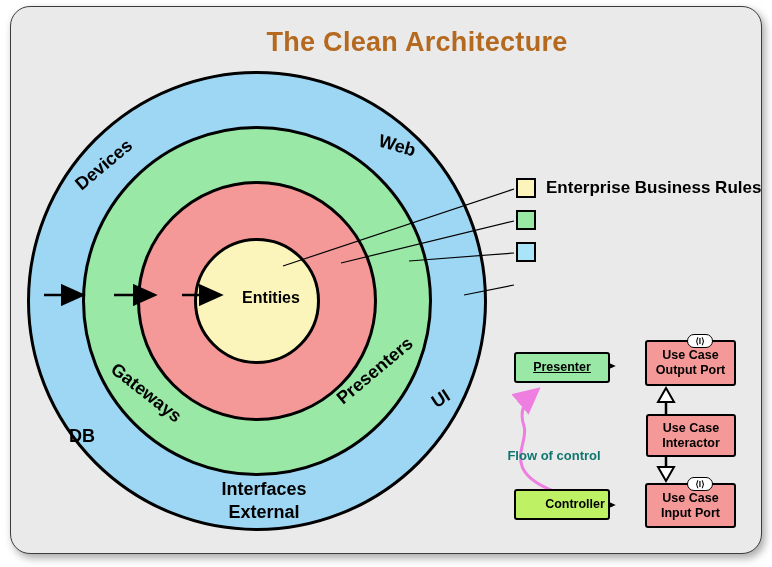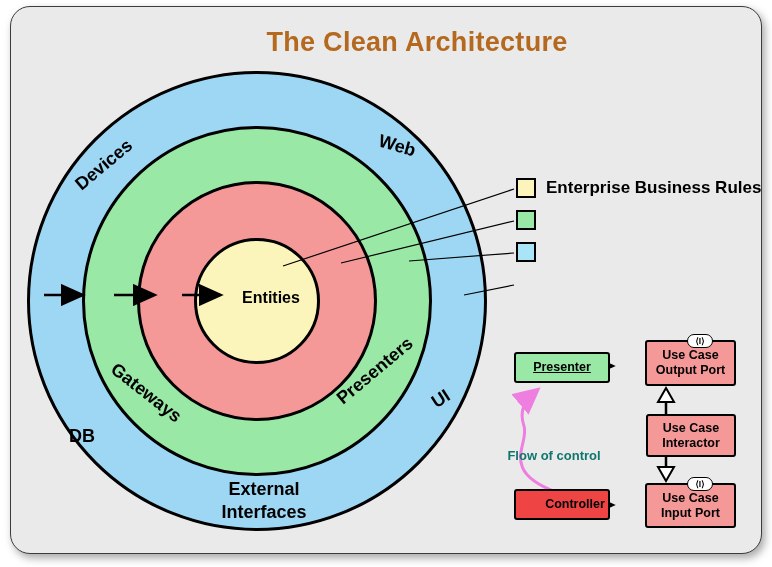--- a/index.html
+++ b/index.html
@@ -141,22 +141,22 @@
   <span class="lbl sz-16" style="left:271px; top:298px;">Entities</span>
 
   <span class="lbl sz-18 r-dev" style="left:104px; top:165px;">Devices</span>
   <span class="lbl sz-18 r-web" style="left:397px; top:146px;">Web</span>
   <span class="lbl sz-18" style="left:82px;  top:416px;margin-top:20px;">DB</span>
   <span class="lbl sz-18 r-ui" style="left:441px; top:399px;">UI</span>
   <span class="lbl sz-18 r-gate" style="left:146px; top:393px;">Gateways</span>
   <span class="lbl sz-18 r-pres" style="left:375px; top:371px;">Presenters</span>
 
   <div class="lbl sz-18 ext-block" style="left:264px; top:500px;">
+    <span>Interfaces</span>
     <span>External</span>
-    <span>Interfaces</span>
   </div>
 
   <div class="legend">
     <div class="legend-row">
       <span class="swatch" style="background-color: rgb(251, 244, 187);"></span>
       <span class="legend-label">Enterprise Business Rules</span>
     </div>
     <div class="legend-row">
       <span class="swatch" style="background-color: rgb(153, 232, 166);"></span>
     </div>
@@ -173,21 +173,21 @@
     <span>Use Case</span>
     <span>Output Port</span>
   </div>
   <div class="iface-pill pill-output">⟨I⟩</div>
 
   <div class="box box-interactor" style="background-color: rgb(244, 152, 152);">
     <span>Use Case</span>
     <span>Interactor</span>
   </div>
 
-  <div class="box box-controller" style="background-color: #ef4444; padding-left: 26px;">
+  <div class="box box-controller" style="background-color: #bef264; padding-left: 26px;">
     <span>Controller</span>
   </div>
 
   <div class="box box-input" style="background-color: rgb(244, 152, 152);">
     <span>Use Case</span>
     <span>Input Port</span>
   </div>
   <div class="iface-pill pill-input">⟨I⟩</div>
 
   <span class="flow-label" style="color: #0f766e;">Flow of control</span>

